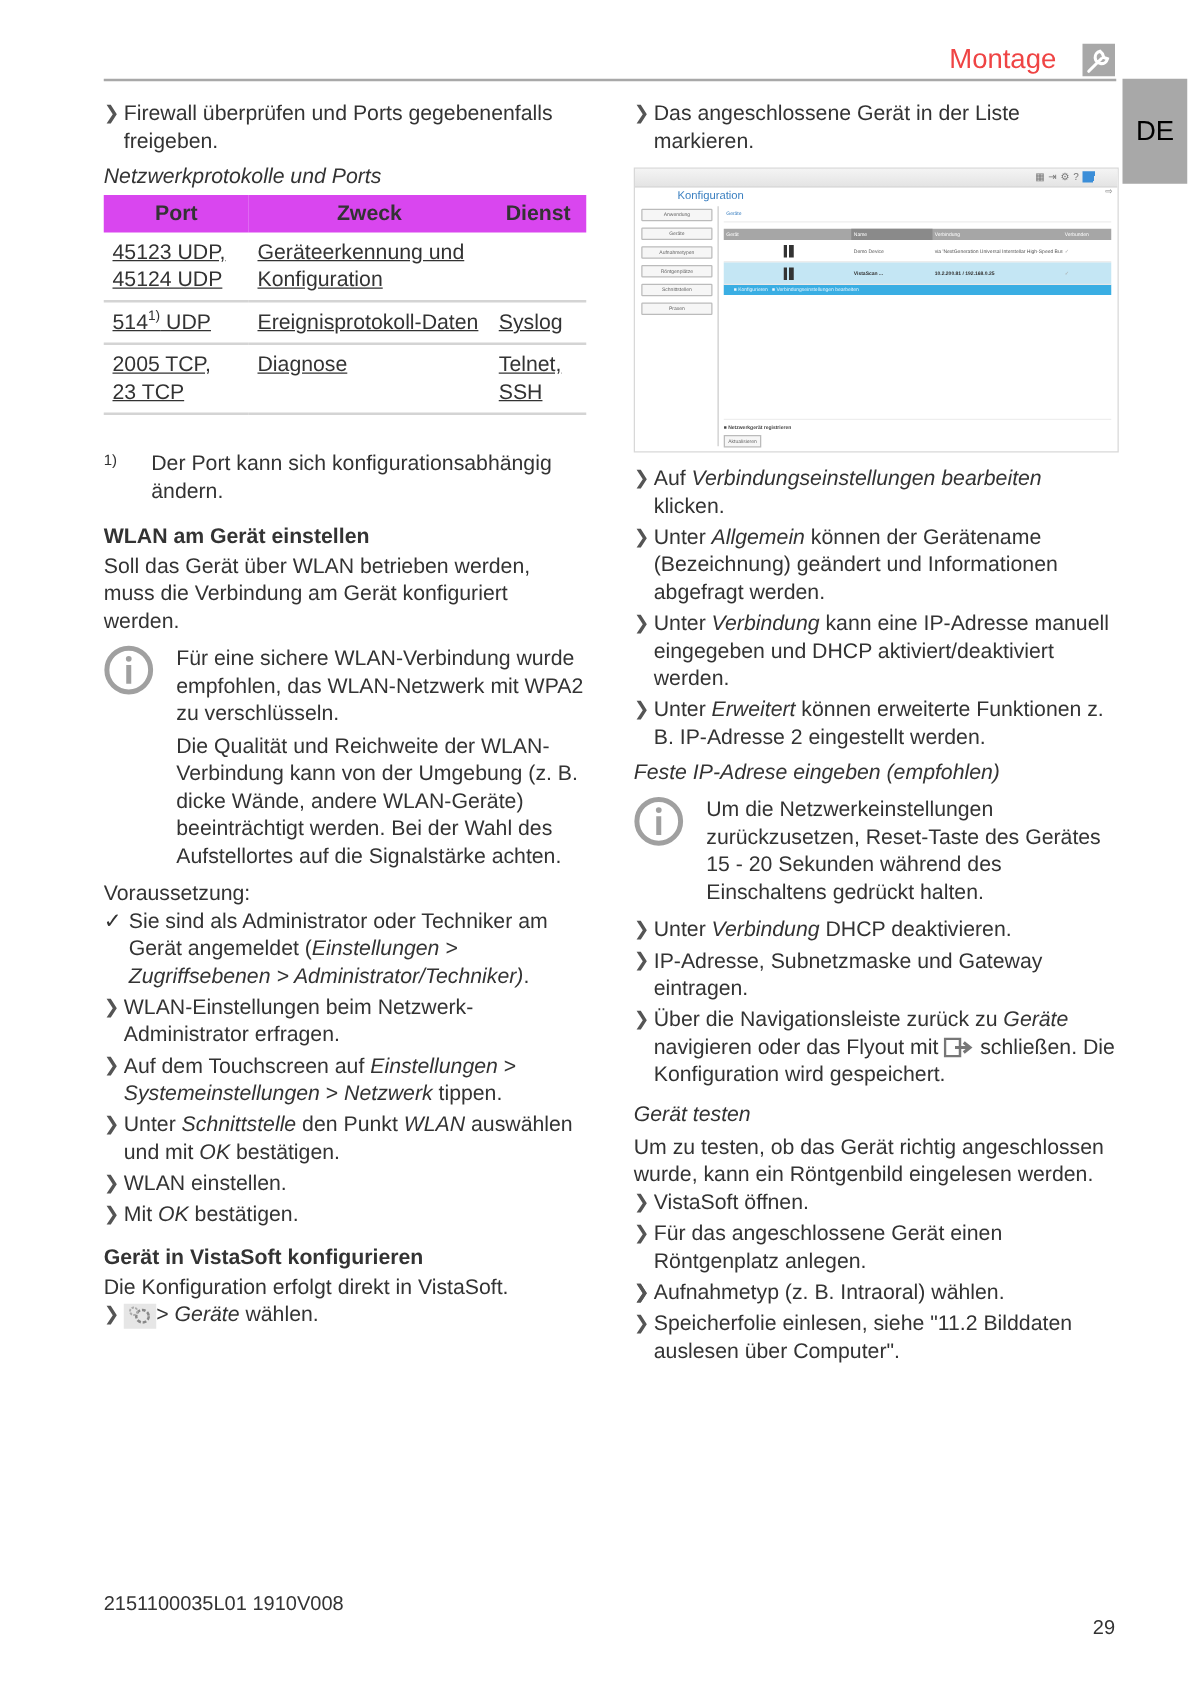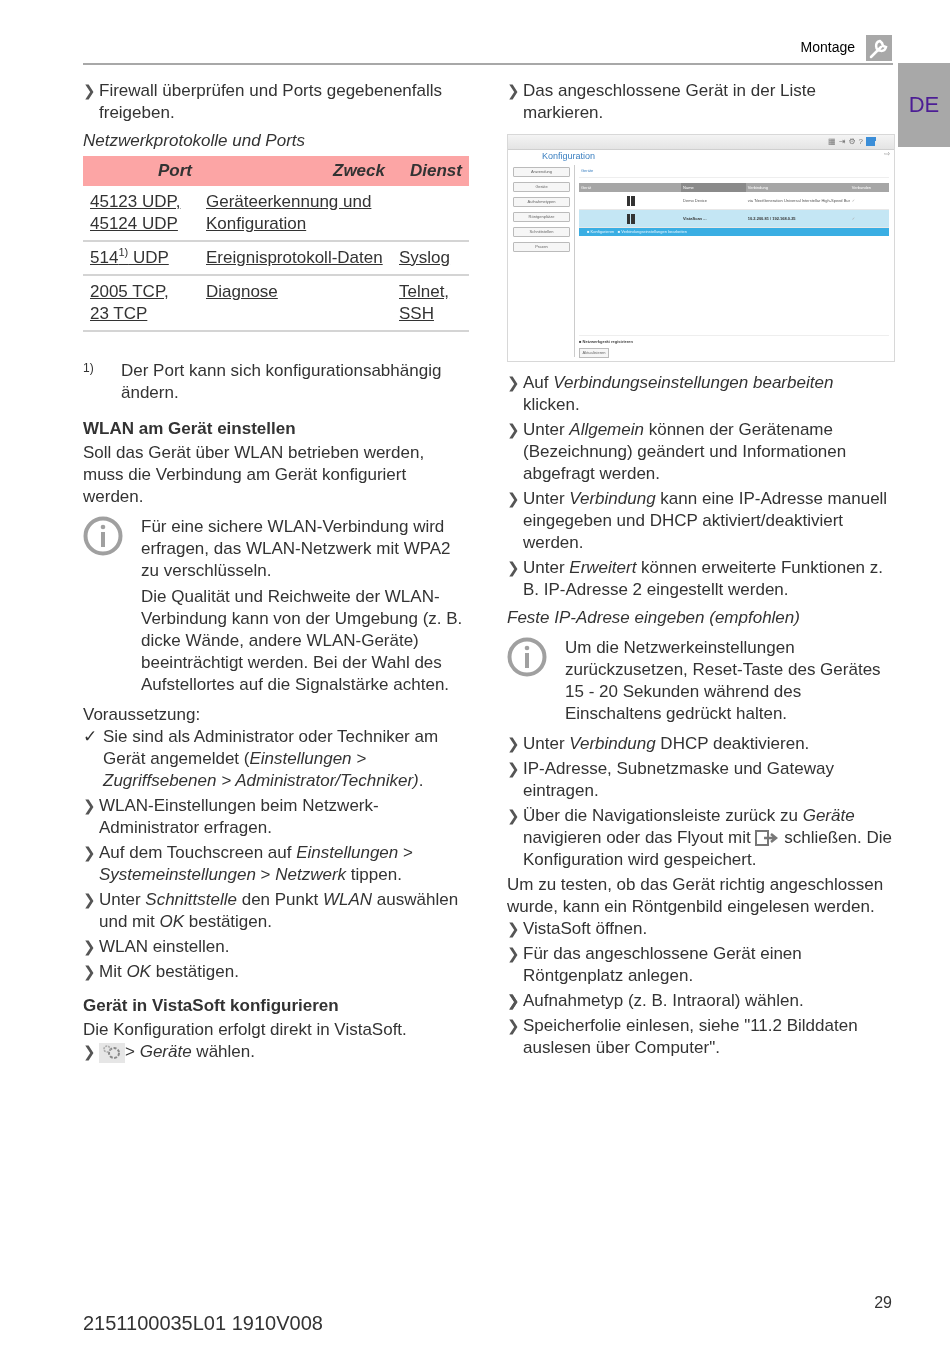--- a/index.html
+++ b/index.html
@@ -1,41 +1,41 @@
 <!DOCTYPE html>
 <html><head>
 <meta charset="utf-8">
 <style>
   html, body { margin: 0; padding: 0; background: #ffffff; }
   body {
     width: 950px; height: 1347px; position: relative; overflow: hidden;
     font-family: "Liberation Sans", sans-serif; color: #333333;
     font-size: 17px; line-height: 22px;
   }
-  .header-title { position: absolute; right: 95px; top: 36px; font-size: 14px; color: #000000; }
+  .header-title { position: absolute; right: 105px; top: 36px; font-size: 22px; color: #ef4444; }
   .wrench-box { position: absolute; left: 866px; top: 35px; width: 26px; height: 26px; background: #a8a8a8; }
   .header-rule { position: absolute; left: 83px; top: 63px; width: 810px; height: 2px; background: #a8a8a8; }
   .lang-tab { position: absolute; left: 898px; top: 63px; width: 52px; height: 84px; background: #a8a8a8;
-    color: #4c1d95; font-size: 22px; display: flex; align-items: center; justify-content: center; }
+    color: #000000; font-size: 22px; display: flex; align-items: center; justify-content: center; }
 
   .col { position: absolute; top: 80px; }
   .col-left { left: 83px; width: 386px; }
   .col-right { left: 507px; width: 386px; }
 
   .step { position: relative; padding-left: 16px; margin-bottom: 3px; }
   .step .chev { position: absolute; left: 0; top: 0; color: #555; font-size: 15px; }
   .check { position: relative; padding-left: 20px; margin-bottom: 3px; }
   .check .chev { position: absolute; left: 0; top: 0; }
   i, em { font-style: italic; }
   .caption { font-style: italic; margin-top: 6px; margin-bottom: 4px; }
   .h2 { font-weight: bold; margin-top: 10px; margin-bottom: 2px; }
   p { margin: 0; }
 
   table.ports { width: 386px; border-collapse: collapse; margin-top: 2px; }
-  table.ports th { background: #fca5a5; text-align: right; font-weight: bold; padding: 4px 7px; height: 22px; font-style: italic; }
+  table.ports th { background: #d946ef; text-align: center; font-weight: bold; padding: 4px 7px; height: 22px; }
   table.ports td { vertical-align: top; padding: 5px 7px 5px 7px; border-bottom: 2px solid #d4d4d4; text-decoration: underline; }
   table.ports sup { font-size: 11px; line-height: 0; }
 
   .footnote { position: relative; padding-left: 38px; margin-top: 28px; }
   .footnote .mark { position: absolute; left: 0; top: -3px; font-size: 12px; }
 
   .info { position: relative; padding-left: 58px; margin: 8px 0 8px 0; }
   .info .icon { position: absolute; left: 0; top: 0; width: 40px; height: 40px; }
   .info p + p { margin-top: 4px; }
 
@@ -61,21 +61,21 @@
   .shot-row { display: flex; height: 17px; line-height: 17px; font-size: 4px; color: #555; border-bottom: 1px solid #e8e8e8; }
   .shot-row.sel { background: #c4e6f4; font-weight: bold; color: #333; }
   .shot-row .c1 { text-align: center; }
   .dev-icon { display: inline-block; width: 8px; height: 10px; vertical-align: middle;
     background: linear-gradient(90deg, #333 0 35%, transparent 35% 55%, #333 55% 100%); }
   .shot-actions { height: 8px; background: #3aaee3; color: #e8f6ff; font-size: 4px; line-height: 8px; padding-left: 8px; }
   .shot-bottom { position: absolute; left: 71px; top: 200px; width: 310px; border-top: 1px solid #eee; padding-top: 3px; }
   .shot-reg { font-size: 4px; font-weight: bold; color: #444; margin-bottom: 3px; }
   .shot-refresh { display: inline-block; width: 28px; height: 8px; border: 1px solid #bbb; background: #f6f6f6; font-size: 4px; line-height: 8px; text-align: center; }
 
-  .footer-left { position: absolute; left: 83px; top: 1312px; font-size: 20px; color: #333; }
+  .footer-left { position: absolute; left: 83px; top: 1273px; font-size: 16px; color: #333; }
   .footer-right { position: absolute; right: 58px; top: 1292px; font-size: 16px; color: #333; }
 </style>
 </head>
 <body>
 
 <div class="header-title">Montage</div>
 <div class="wrench-box">
   <svg width="26" height="26" viewBox="0 0 26 26">
       <path d="M5 22 L15 12 M14 6 a5 5 0 1 0 6 6 l-3-1 -1-3 z" stroke="#fff" stroke-width="2.5" fill="none" stroke-linecap="round"></path>
     </svg>
@@ -120,21 +120,21 @@
 
   <div class="h2" style="margin-top:14px">WLAN am Gerät einstellen</div>
   <p>Soll das Gerät über WLAN betrieben werden, muss die Verbindung am Gerät konfiguriert werden.</p>
 
   <div class="info">
     <svg class="icon" viewBox="0 0 40 40">
         <circle cx="20" cy="20" r="17.5" fill="none" stroke="#a0a0a0" stroke-width="4"></circle>
         <circle cx="20" cy="11" r="2.3" fill="#a0a0a0"></circle>
         <rect x="18" y="16" width="4" height="15" fill="#a0a0a0"></rect>
       </svg>
-    <p>Für eine sichere WLAN-Verbindung wird erfragen, das WLAN-Netzwerk mit WPA2 zu verschlüsseln.</p>
+    <p>Für eine sichere WLAN-Verbindung wurde empfohlen, das WLAN-Netzwerk mit WPA2 zu verschlüsseln.</p>
     <p>Die Qualität und Reichweite der WLAN-Verbindung kann von der Umgebung (z. B. dicke Wände, andere WLAN-Geräte) beeinträchtigt werden. Bei der Wahl des Aufstellortes auf die Signalstärke achten.</p>
   </div>
 
   <p>Voraussetzung:</p>
   <div class="check"><span class="chev">✓</span><span>Sie sind als Administrator oder Techniker am Gerät angemeldet (</span><em>Einstellungen &gt; Zugriffsebenen &gt; Administrator/Techniker)</em><span>.</span></div>
 
   <div class="step"><span class="chev">❯</span><span>WLAN-Einstellungen beim Netzwerk-Administrator erfragen.</span></div>
   <div class="step"><span class="chev">❯</span><span>Auf dem Touchscreen auf </span><em>Einstellungen</em><span> &gt; </span><em>Systemeinstellungen</em><span> &gt; </span><em>Netzwerk</em><span> tippen.</span></div>
   <div class="step"><span class="chev">❯</span><span>Unter </span><em>Schnittstelle</em><span> den Punkt </span><em>WLAN</em><span> auswählen und mit </span><em>OK</em><span> bestätigen.</span></div>
   <div class="step"><span class="chev">❯</span><span>WLAN einstellen.</span></div>
@@ -218,20 +218,21 @@
     <p>Um die Netzwerkeinstellungen zurückzusetzen, Reset-Taste des Gerätes 15 - 20 Sekunden während des Einschaltens gedrückt halten.</p>
   </div>
 
   <div class="step"><span class="chev">❯</span><span>Unter </span><em>Verbindung</em><span> DHCP deaktivieren.</span></div>
   <div class="step"><span class="chev">❯</span><span>IP-Adresse, Subnetzmaske und Gateway eintragen.</span></div>
   <div class="step"><span class="chev">❯</span><span>Über die Navigationsleiste zurück zu </span><em>Geräte</em><span> navigieren oder das Flyout mit </span><svg width="24" height="16" viewBox="0 0 24 16" style="vertical-align:-3px">
         <rect x="1" y="1" width="12" height="14" fill="none" stroke="#777" stroke-width="2"></rect>
         <path d="M9 8 H20 M16 4 L21 8 L16 12" stroke="#777" stroke-width="2.5" fill="none"></path>
       </svg><span> schließen. Die Konfiguration wird gespeichert.</span></div>
 
+  <div class="caption" style="margin-top:10px">Gerät testen</div>
   <p>Um zu testen, ob das Gerät richtig angeschlossen wurde, kann ein Röntgenbild eingelesen werden.</p>
   <div class="step"><span class="chev">❯</span><span>VistaSoft öffnen.</span></div>
   <div class="step"><span class="chev">❯</span><span>Für das angeschlossene Gerät einen Röntgenplatz anlegen.</span></div>
   <div class="step"><span class="chev">❯</span></div>
   <div class="step"><span class="chev">❯</span><span>Aufnahmetyp (z. B. Intraoral) wählen.</span></div>
   <div class="step"><span class="chev">❯</span><span>Speicherfolie einlesen, siehe "11.2 Bilddaten auslesen über Computer".</span></div>
 </div>
 
 <div class="footer-left">2151100035L01 1910V008</div>
 <div class="footer-right">29</div>

